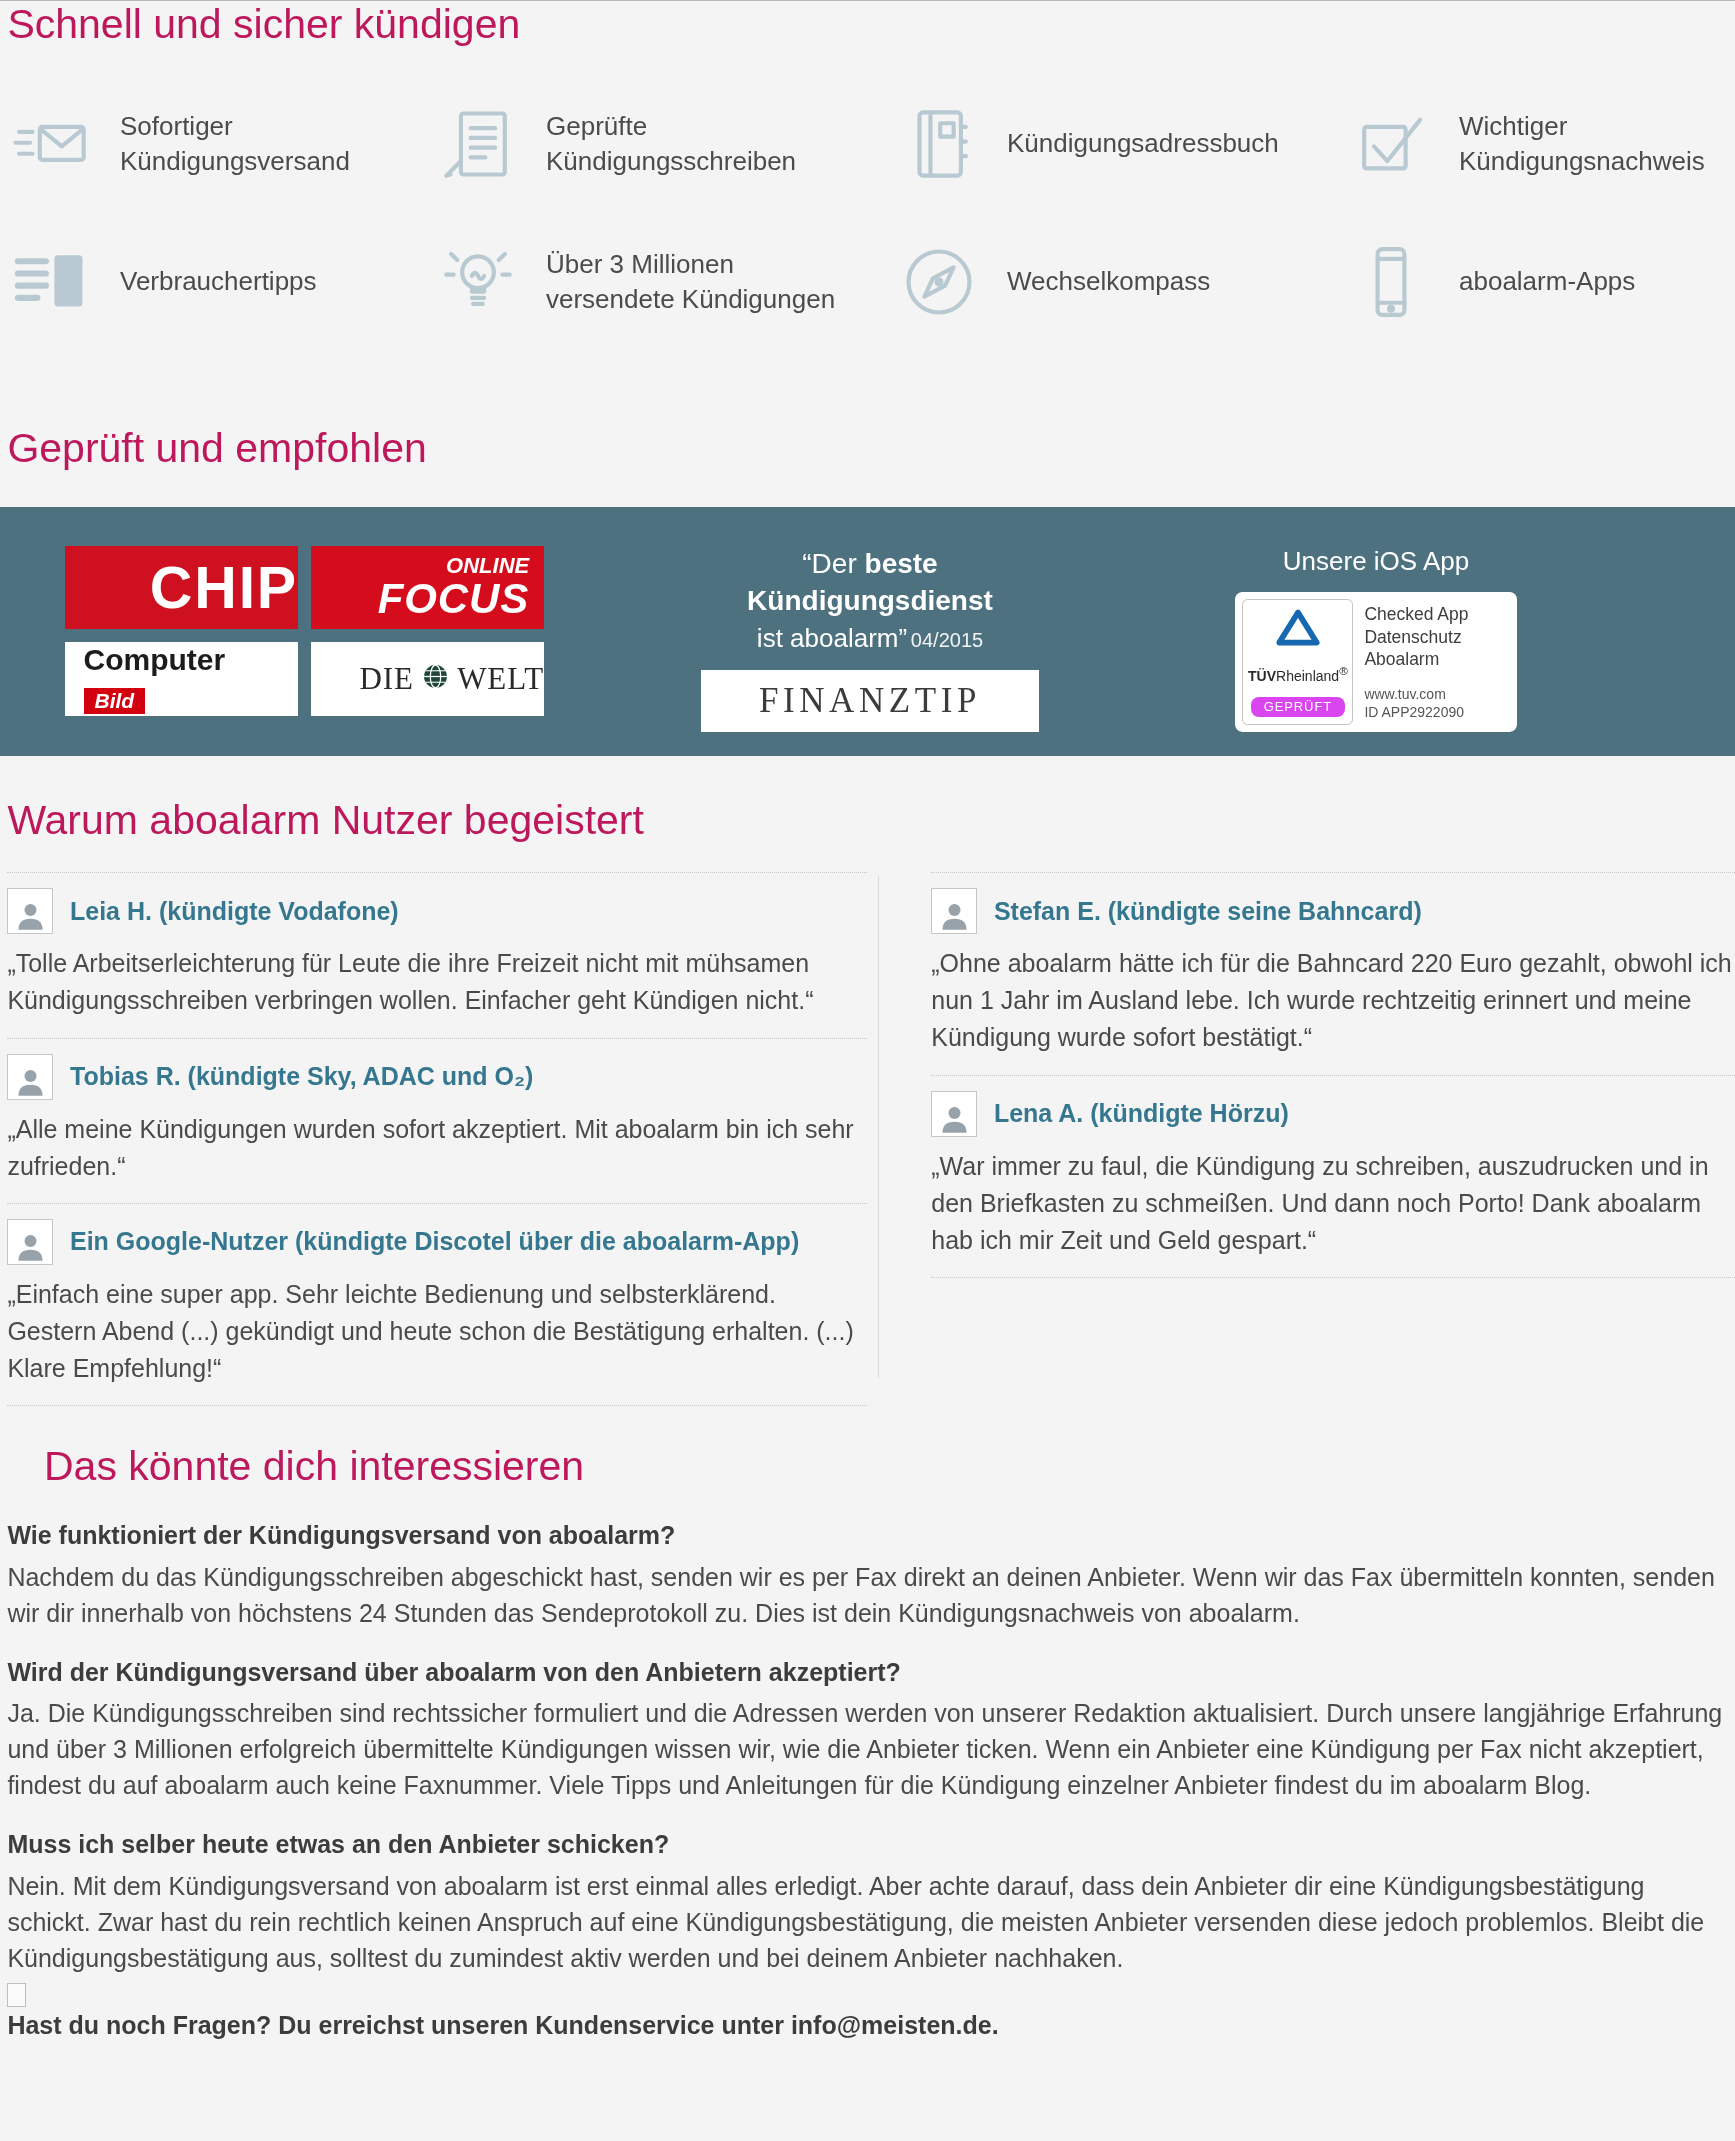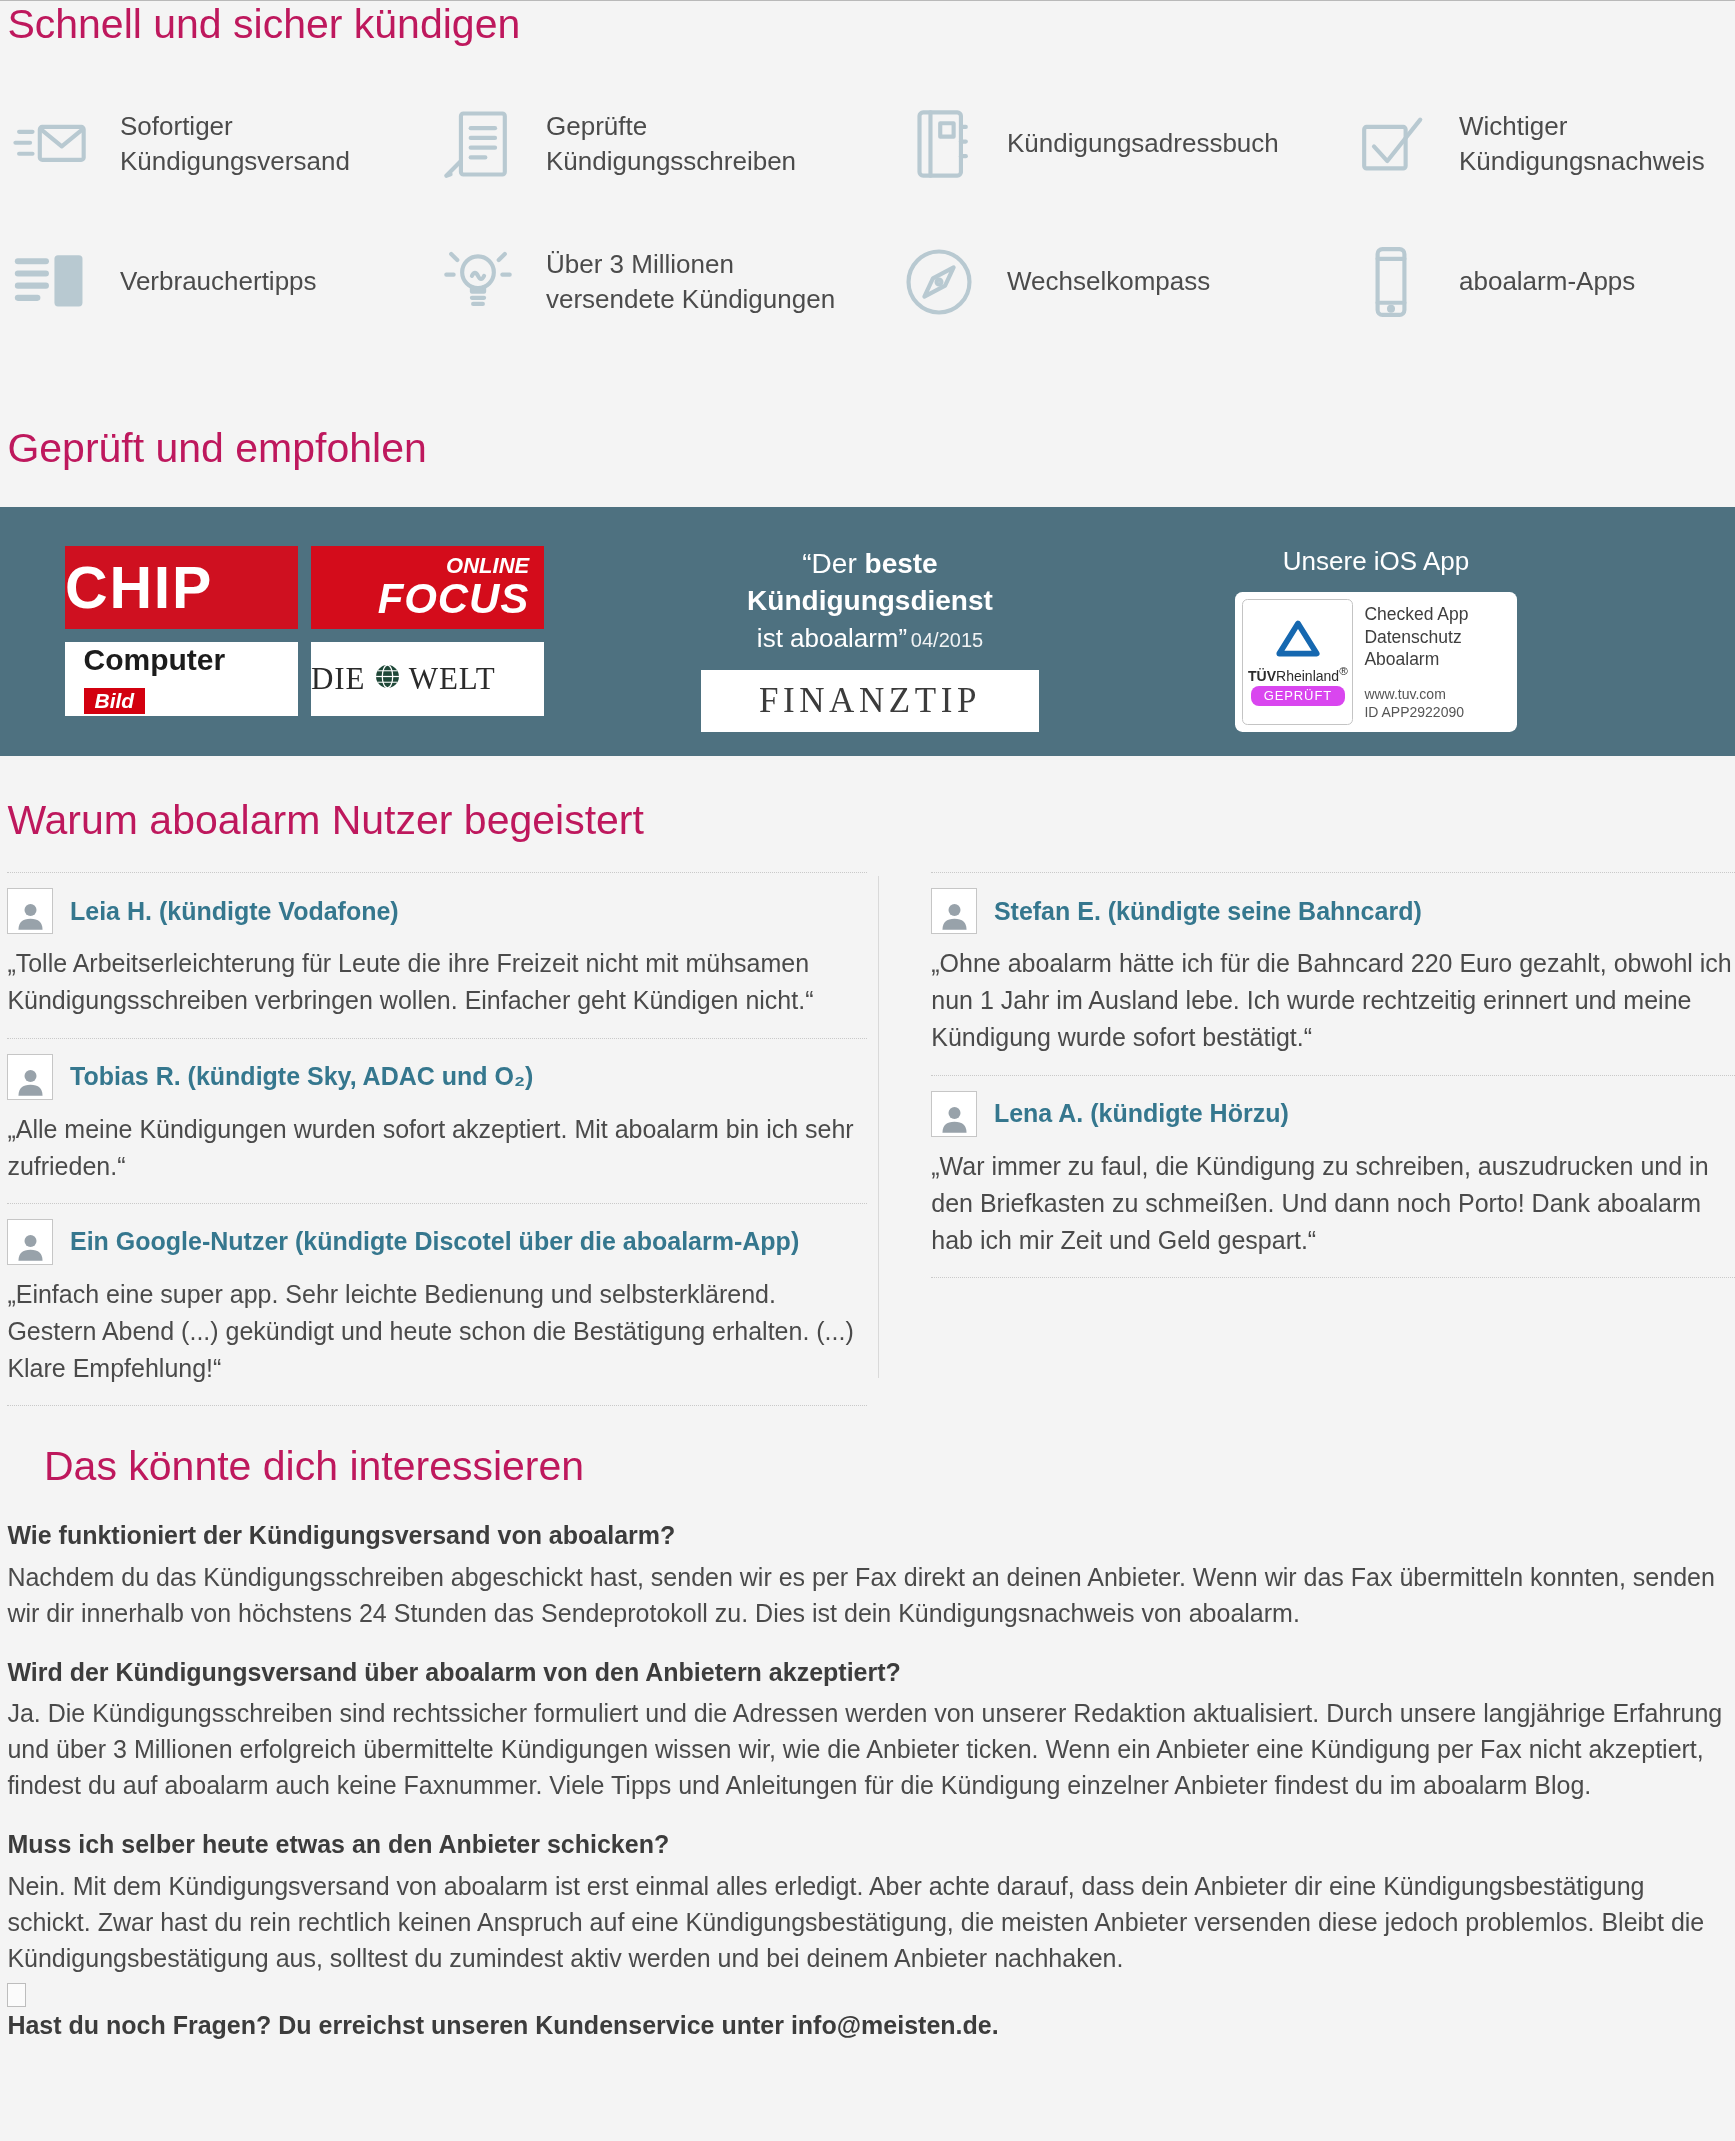--- a/index.html
+++ b/index.html
@@ -37,21 +37,21 @@
     background:#4e7180;
     display:flex;
     padding:39px 0 24px 65px;
   }
   .logos-grid {
     display:grid;
     grid-template-columns:233px 233px;
     grid-template-rows:83px 74px;
     gap:13px;
   }
-  .logo { display:flex; align-items:center; justify-content:flex-start; overflow:hidden; }
+  .logo { display:flex; align-items:center; justify-content:flex-end; overflow:hidden; }
   .logo-chip { background:#cf1020; }
   .logo-chip .chip-text { color:#fff; font-weight:bold; font-size:59px; letter-spacing:1.8px; }
   .logo-focus { background:#d40c1b; flex-direction:column; align-items:flex-end; justify-content:center; padding:3.7px 14.8px; }
   .logo-focus .focus-top { color:#fff; font-weight:bold; font-style:italic; font-size:22px; line-height:1; }
   .logo-focus .focus-main { color:#fff; font-weight:bold; font-style:italic; font-size:42px; line-height:1.05; letter-spacing:0.9px; }
   .logo-cb { background:#fff; flex-direction:column; align-items:flex-start; justify-content:center; padding-left:18.5px; }
   .logo-cb .cb-top { color:#1c1c1c; font-weight:bold; font-size:30px; line-height:1; }
   .logo-cb .cb-badge { background:#d3000f; color:#fff; font-style:italic; font-weight:bold; font-size:21px; padding:0.9px 11px; margin-top:13px; }
   .logo-welt { background:#fff; gap:9.2px; font-family:"Liberation Serif", serif; font-size:31px; color:#2b2b2b; letter-spacing:0.9px; }
   .logo-welt svg { width:25px; height:25px; }
@@ -64,21 +64,21 @@
   .quote-l3 { font-size:26px; margin-top:3.7px; }
   .quote-date { font-size:20px; opacity:.92; margin-left:3.7px; }
   .finanztip-box {
     height:74px; margin-top:16.6px; background:#fff;
     display:flex; align-items:center; justify-content:center;
     font-family:"Liberation Serif", serif; font-size:35px; letter-spacing:4.6px; color:#3c3c3c;
   }
   .ios-block { width:282px; margin-left:196px; display:flex; flex-direction:column; align-items:center; }
   .ios-title { color:#fff; font-size:26px; }
   .tuv-badge { margin-top:14.8px; width:282px; height:140px; background:#fff; border-radius:7.4px; padding:7.4px; display:flex; gap:9.2px; cursor:pointer; }
-  .tuv-cert { width:111px; border:0.9px solid #c4c4c4; border-radius:5.5px; display:flex; flex-direction:column; align-items:center; justify-content:center; gap:2px; padding:3.7px 1.8px; }
+  .tuv-cert { width:111px; border:0.9px solid #c4c4c4; border-radius:5.5px; display:flex; flex-direction:column; align-items:center; justify-content:center; gap:13px; padding:3.7px 1.8px; }
   .tuv-logo svg { width:46px; height:41px; }
   .tuv-name { font-size:14px; color:#2b2b2b; white-space:nowrap; }
   .tuv-approved { background:#d946ef; color:#fff; font-size:13px; font-weight:normal; padding:2.8px 13px; border-radius:8px; letter-spacing:0.9px; }
   .tuv-info { flex:1; display:flex; flex-direction:column; justify-content:space-between; padding:3.7px 1.8px; font-size:17.5px; color:#3e3e3e; line-height:1.28; text-align:left; }
   .tuv-small { font-size:14px; color:#555; line-height:1.3; }
   
   .testimonials-title { margin-top:41px; }
   .t-cols { display:flex; margin-top:28px; padding-left:7.4px; }
   .t-col { border-top:1.8px dotted #c9c9c9; }
   .t-col.left { width:860px; }

